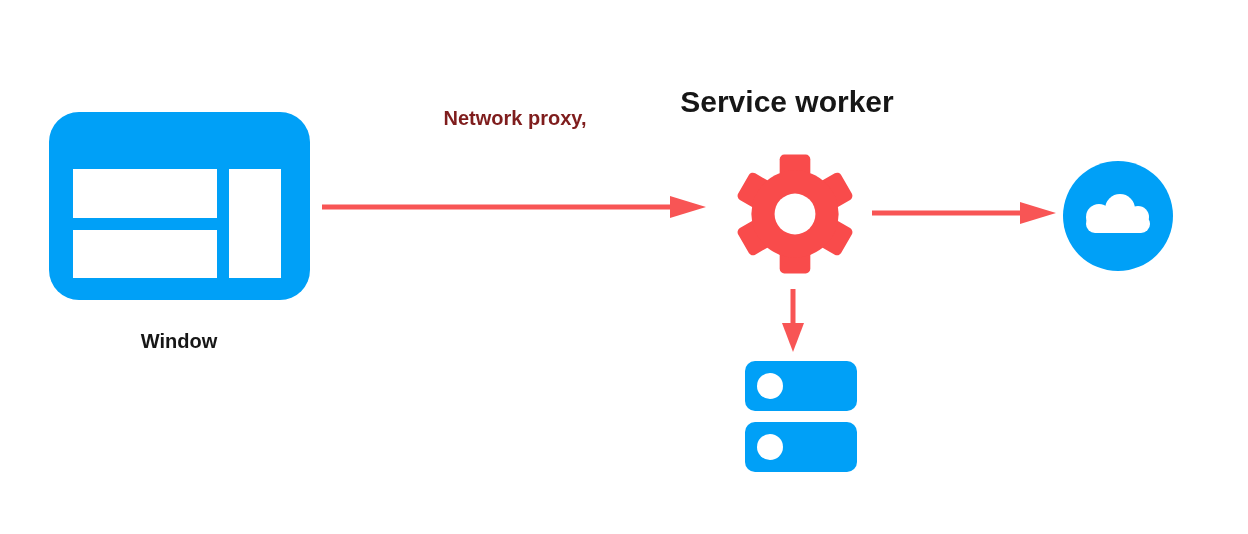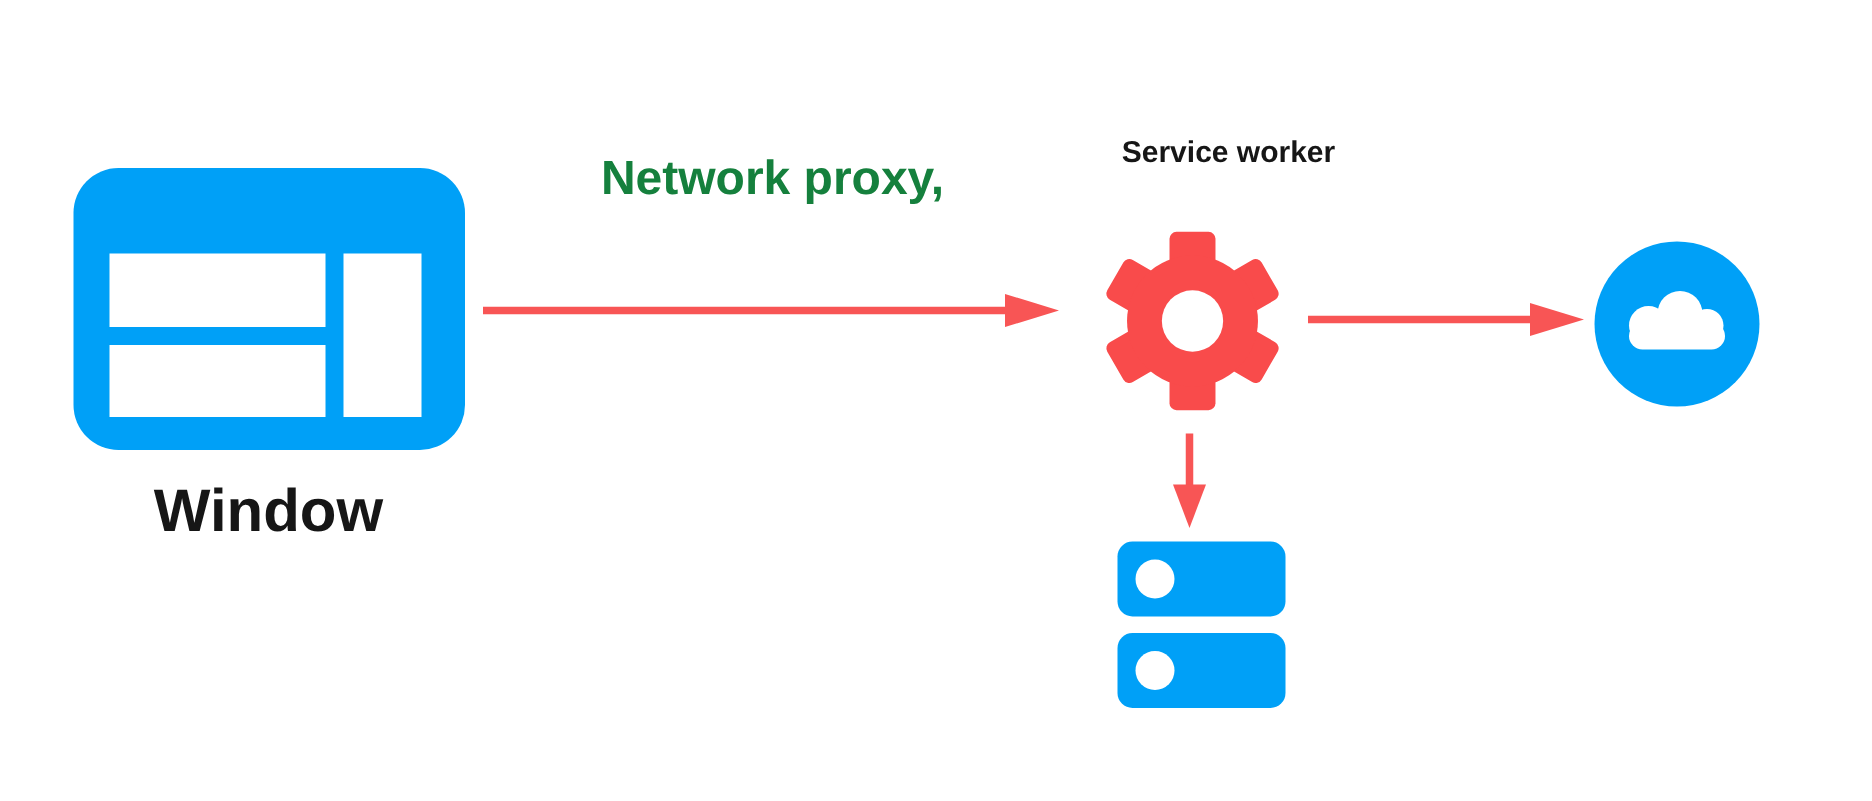--- a/index.html
+++ b/index.html
@@ -17,24 +17,24 @@
   .abs { position: absolute; }
 
   
   .node-label {
     position: absolute;
     font-weight: 700;
     color: #161616;
     text-align: center;
     letter-spacing: 0px;
   }
-  .window-label   { left: 39px;  top: 323px; width: 280px; font-size: 40px; line-height: 36px; }
-  .sw-label       { left: 669px; top: 84px;  width: 300px; font-size: 20px; line-height: 36px; }
-  .edge-label     { left: 329px; top: 100px; width: 372px; font-size: 32px; line-height: 36px;
-                    font-weight: 700; color: #15803d; text-align: center; position: absolute; }
+  .window-label   { left: 39px;  top: 323px; width: 280px; font-size: 20px; line-height: 36px; }
+  .sw-label       { left: 637px; top: 84px;  width: 300px; font-size: 30px; line-height: 36px; }
+  .edge-label     { left: 329px; top: 100px; width: 372px; font-size: 20px; line-height: 36px;
+                    font-weight: 700; color: #7f1d1d; text-align: center; position: absolute; }
 
   
   .window-icon {
     position: absolute;
     left: 49px; top: 112px;
     width: 261px; height: 188px;
     border-radius: 30px;
   }
   .win-bar { position: absolute; background: #ffffff; }
   .win-bar-top    { left: 24px;  top: 57px;  width: 144px; height: 49px; }

